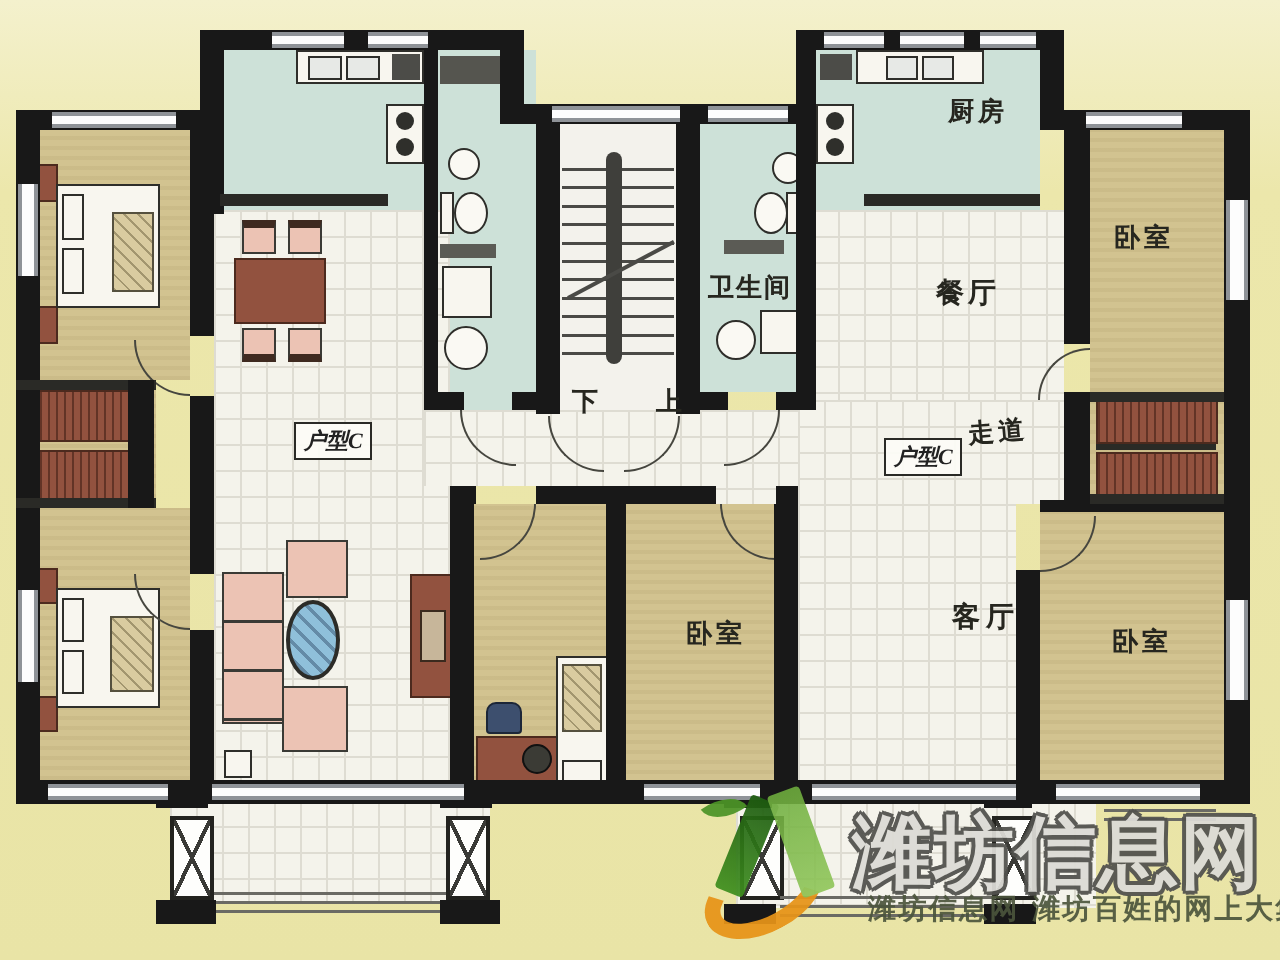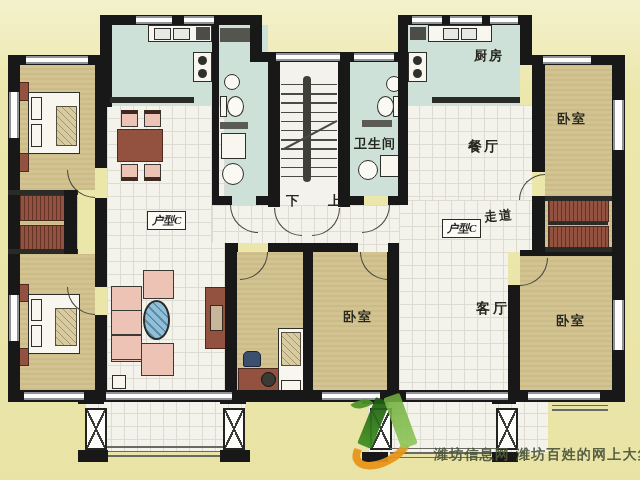--- a/index.html
+++ b/index.html
@@ -239,15 +239,16 @@
   <div class="unitbox" style="left:442px;top:219px;">户型C</div>
   <div class="label" style="left:286px;top:192px;letter-spacing:0;">下</div>
   <div class="label" style="left:328px;top:192px;letter-spacing:0;">上</div>
 
   <div class="abs" style="left:348px;top:390px;width:80px;height:80px;z-index:50;opacity:.93;">
     <div class="abs" style="left:2px;top:38px;width:64px;height:38px;border:8px solid transparent;border-bottom-color:#e79418;border-left-color:#e79418;border-radius:50%;transform:rotate(-28deg);"></div>
     <div class="abs" style="left:4px;top:8px;width:20px;height:12px;background:#4c9427;border-radius:0 100% 0 100%;transform:rotate(-35deg);"></div>
     <div class="abs" style="left:18px;top:8px;width:15px;height:50px;background:linear-gradient(#1e5c10,#3f8f1f);transform:rotate(22deg);border-radius:2px;"></div>
     <div class="abs" style="left:44px;top:4px;width:17px;height:54px;background:linear-gradient(#6fae3e,#8cc455);transform:rotate(-20deg);border-radius:2px;opacity:.95;"></div>
   </div>
+  <div class="wm-big">潍坊信息网</div>
   <div class="wm-tag">潍坊信息网 潍坊百姓的网上大集</div>
 
 </div>
 
 </body></html>

